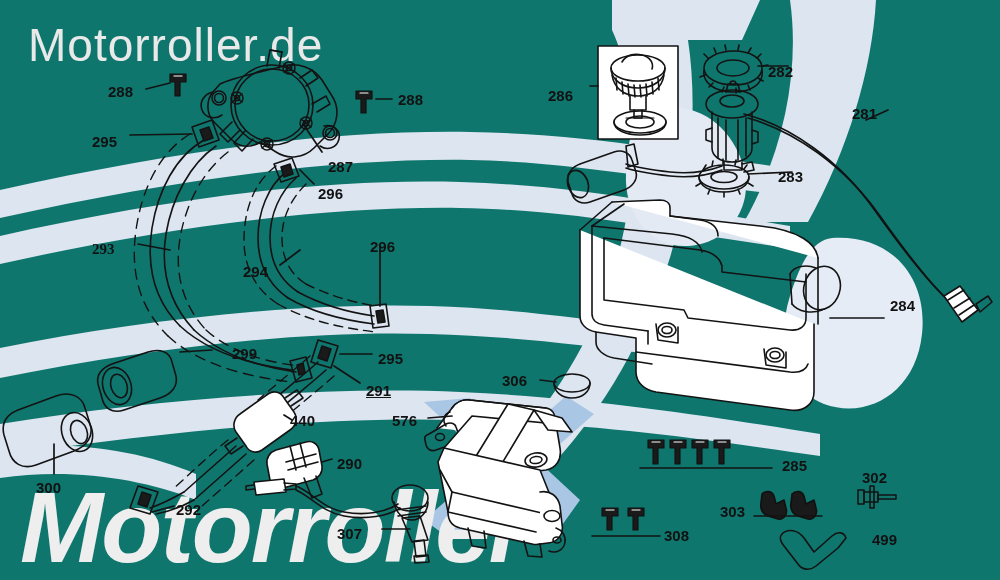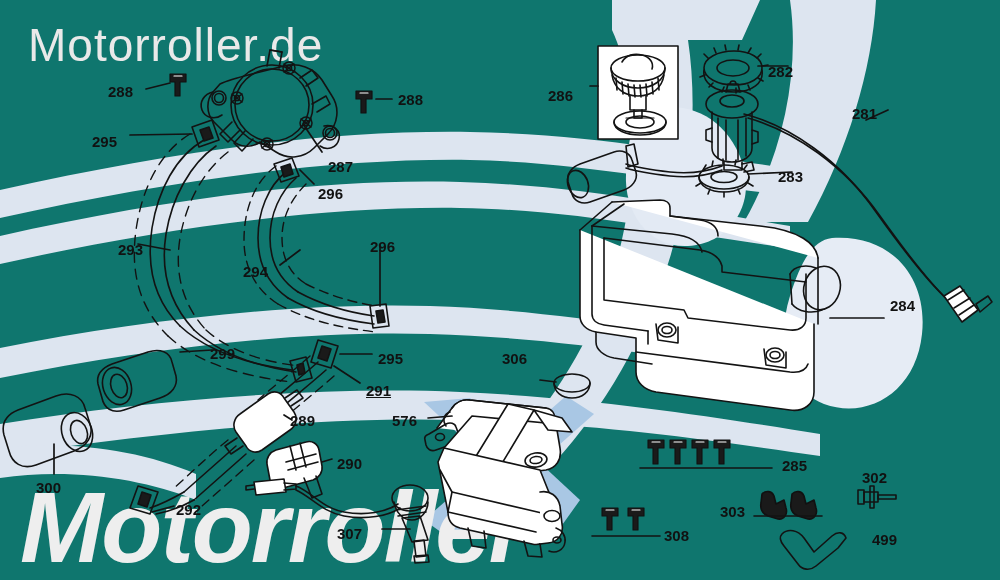--- a/index.html
+++ b/index.html
@@ -493,32 +493,32 @@
 
     </g>
   </svg>
 
   <div class="lbl" style="left:108px;top:82px;">288</div>
   <div class="lbl" style="left:398px;top:90px;">288</div>
   <div class="lbl" style="left:328px;top:157px;">287</div>
   <div class="lbl" style="left:92px;top:132px;">295</div>
   <div class="lbl" style="left:318px;top:184px;">296</div>
   <div class="lbl" style="left:370px;top:237px;">296</div>
-  <div class="lbl" style="left:118px;top:240px;">293</div>
+  <div class="lbl" style="left:92px;top:240px;font-family:Liberation Serif, serif;">293</div>
   <div class="lbl" style="left:243px;top:262px;">294</div>
-  <div class="lbl" style="left:210px;top:344px;">299</div>
+  <div class="lbl" style="left:232px;top:344px;">299</div>
   <div class="lbl" style="left:378px;top:349px;">295</div>
   <div class="lbl" style="left:366px;top:381px;text-decoration:underline;">291</div>
-  <div class="lbl" style="left:290px;top:411px;">289</div>
+  <div class="lbl" style="left:290px;top:411px;">440</div>
   <div class="lbl" style="left:337px;top:454px;">290</div>
   <div class="lbl" style="left:36px;top:478px;">300</div>
   <div class="lbl" style="left:176px;top:500px;">292</div>
   <div class="lbl" style="left:337px;top:524px;">307</div>
   <div class="lbl" style="left:392px;top:411px;">576</div>
-  <div class="lbl" style="left:502px;top:349px;">306</div>
+  <div class="lbl" style="left:502px;top:371px;">306</div>
   <div class="lbl" style="left:664px;top:526px;">308</div>
   <div class="lbl" style="left:782px;top:456px;">285</div>
   <div class="lbl" style="left:720px;top:502px;">303</div>
   <div class="lbl" style="left:862px;top:468px;">302</div>
   <div class="lbl" style="left:872px;top:530px;">499</div>
   <div class="lbl" style="left:548px;top:86px;">286</div>
   <div class="lbl" style="left:768px;top:62px;">282</div>
   <div class="lbl" style="left:852px;top:104px;">281</div>
   <div class="lbl" style="left:778px;top:167px;">283</div>
   <div class="lbl" style="left:890px;top:296px;">284</div>

